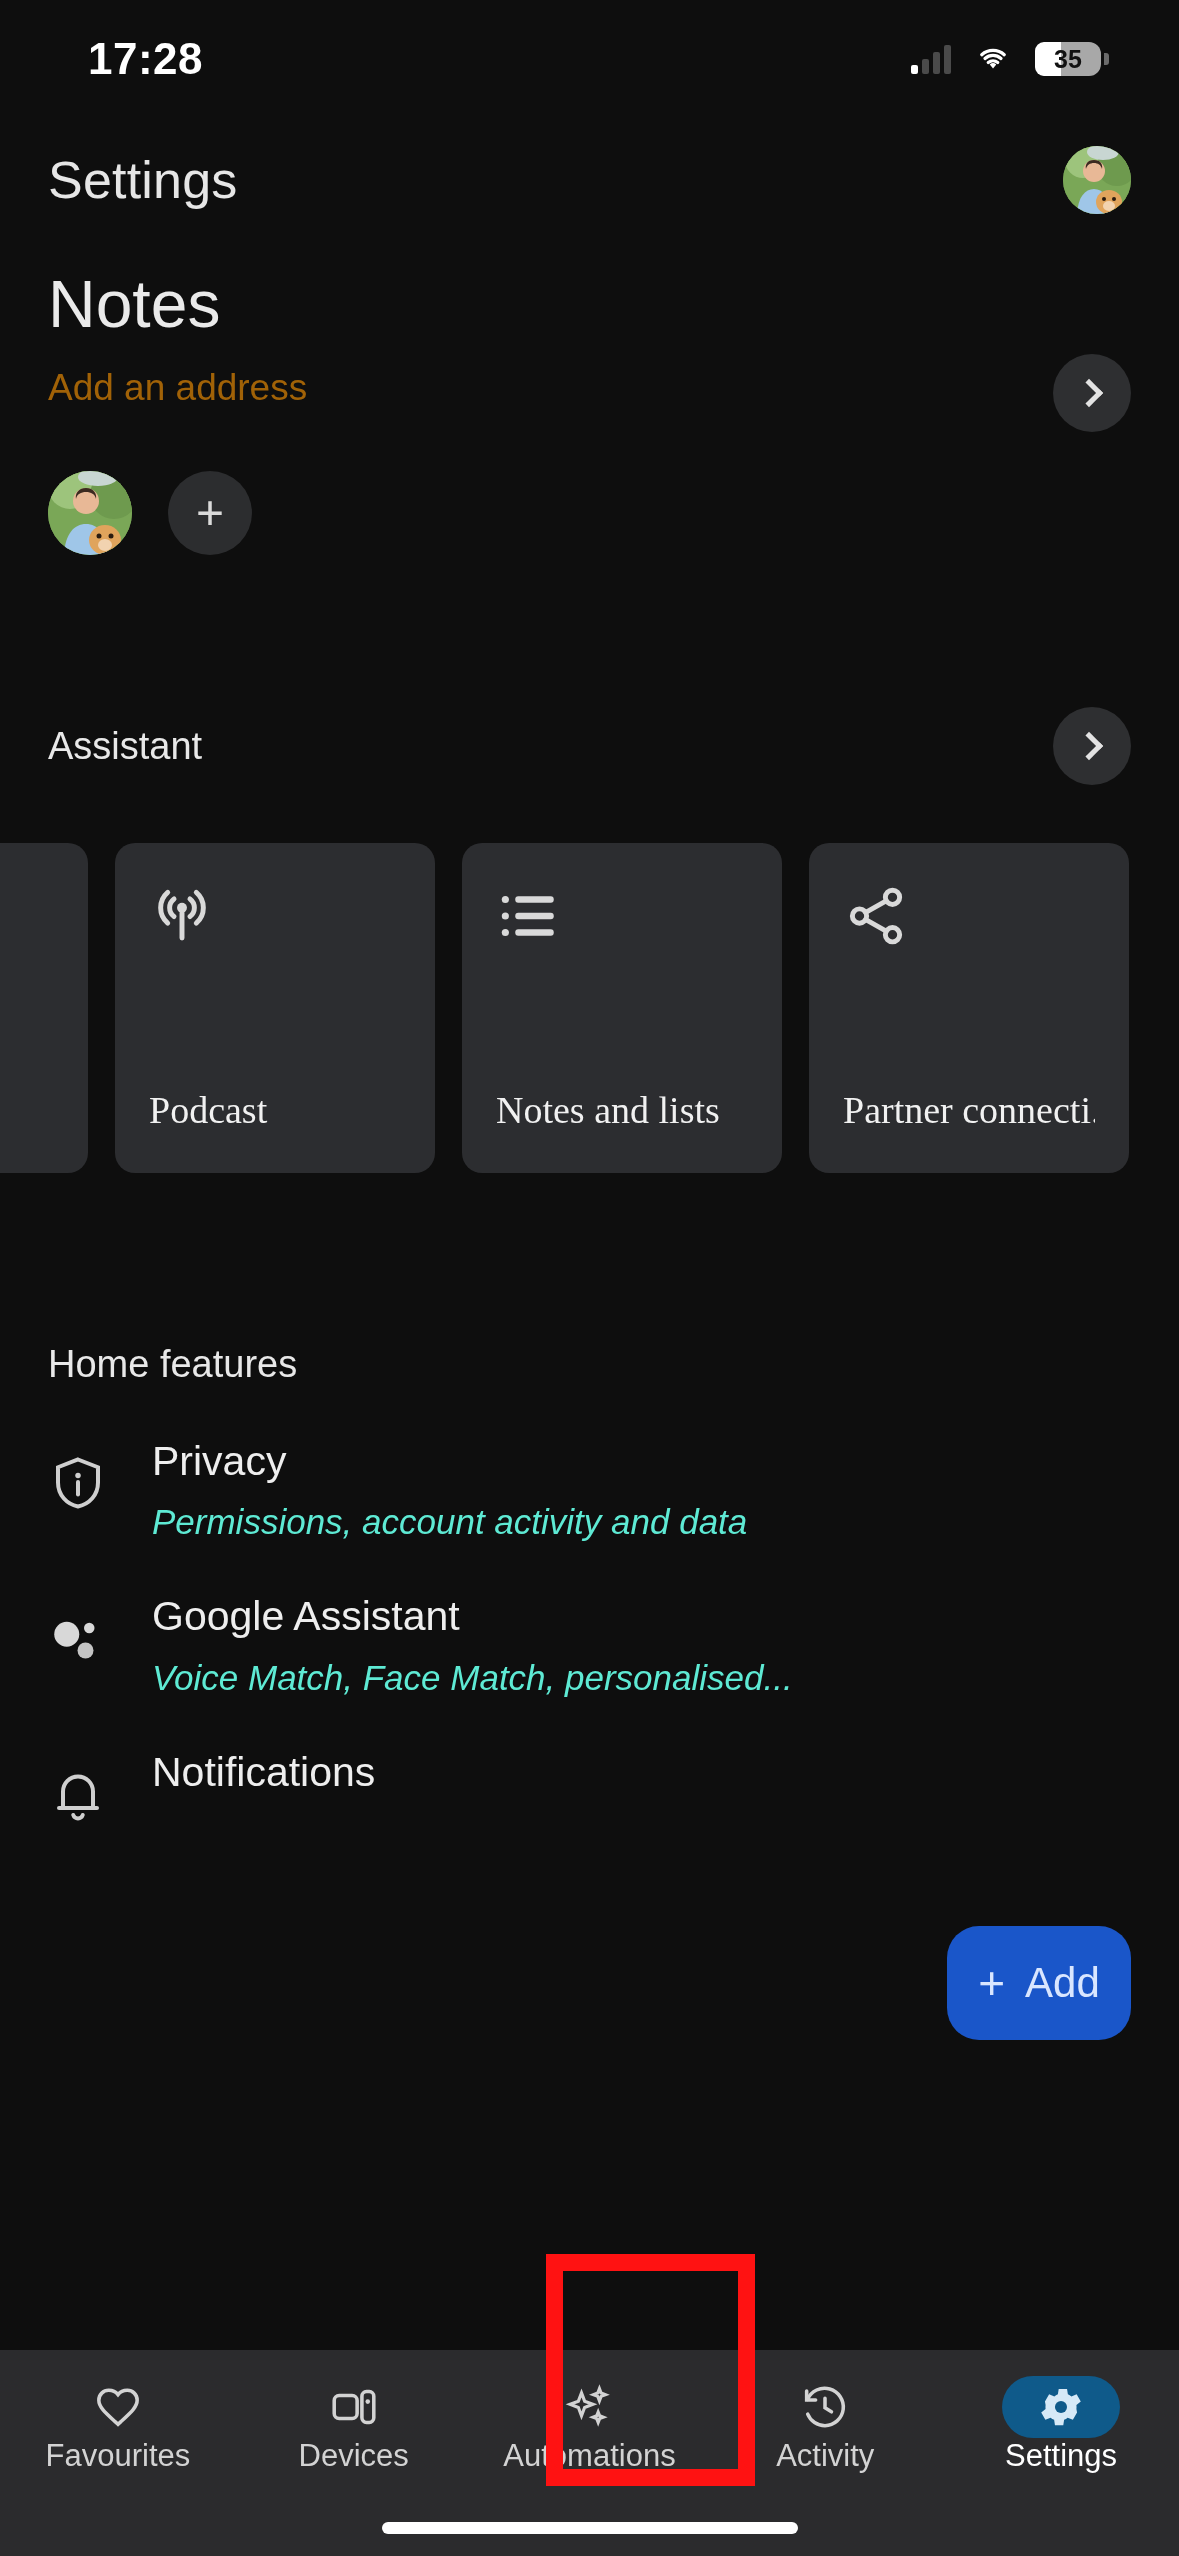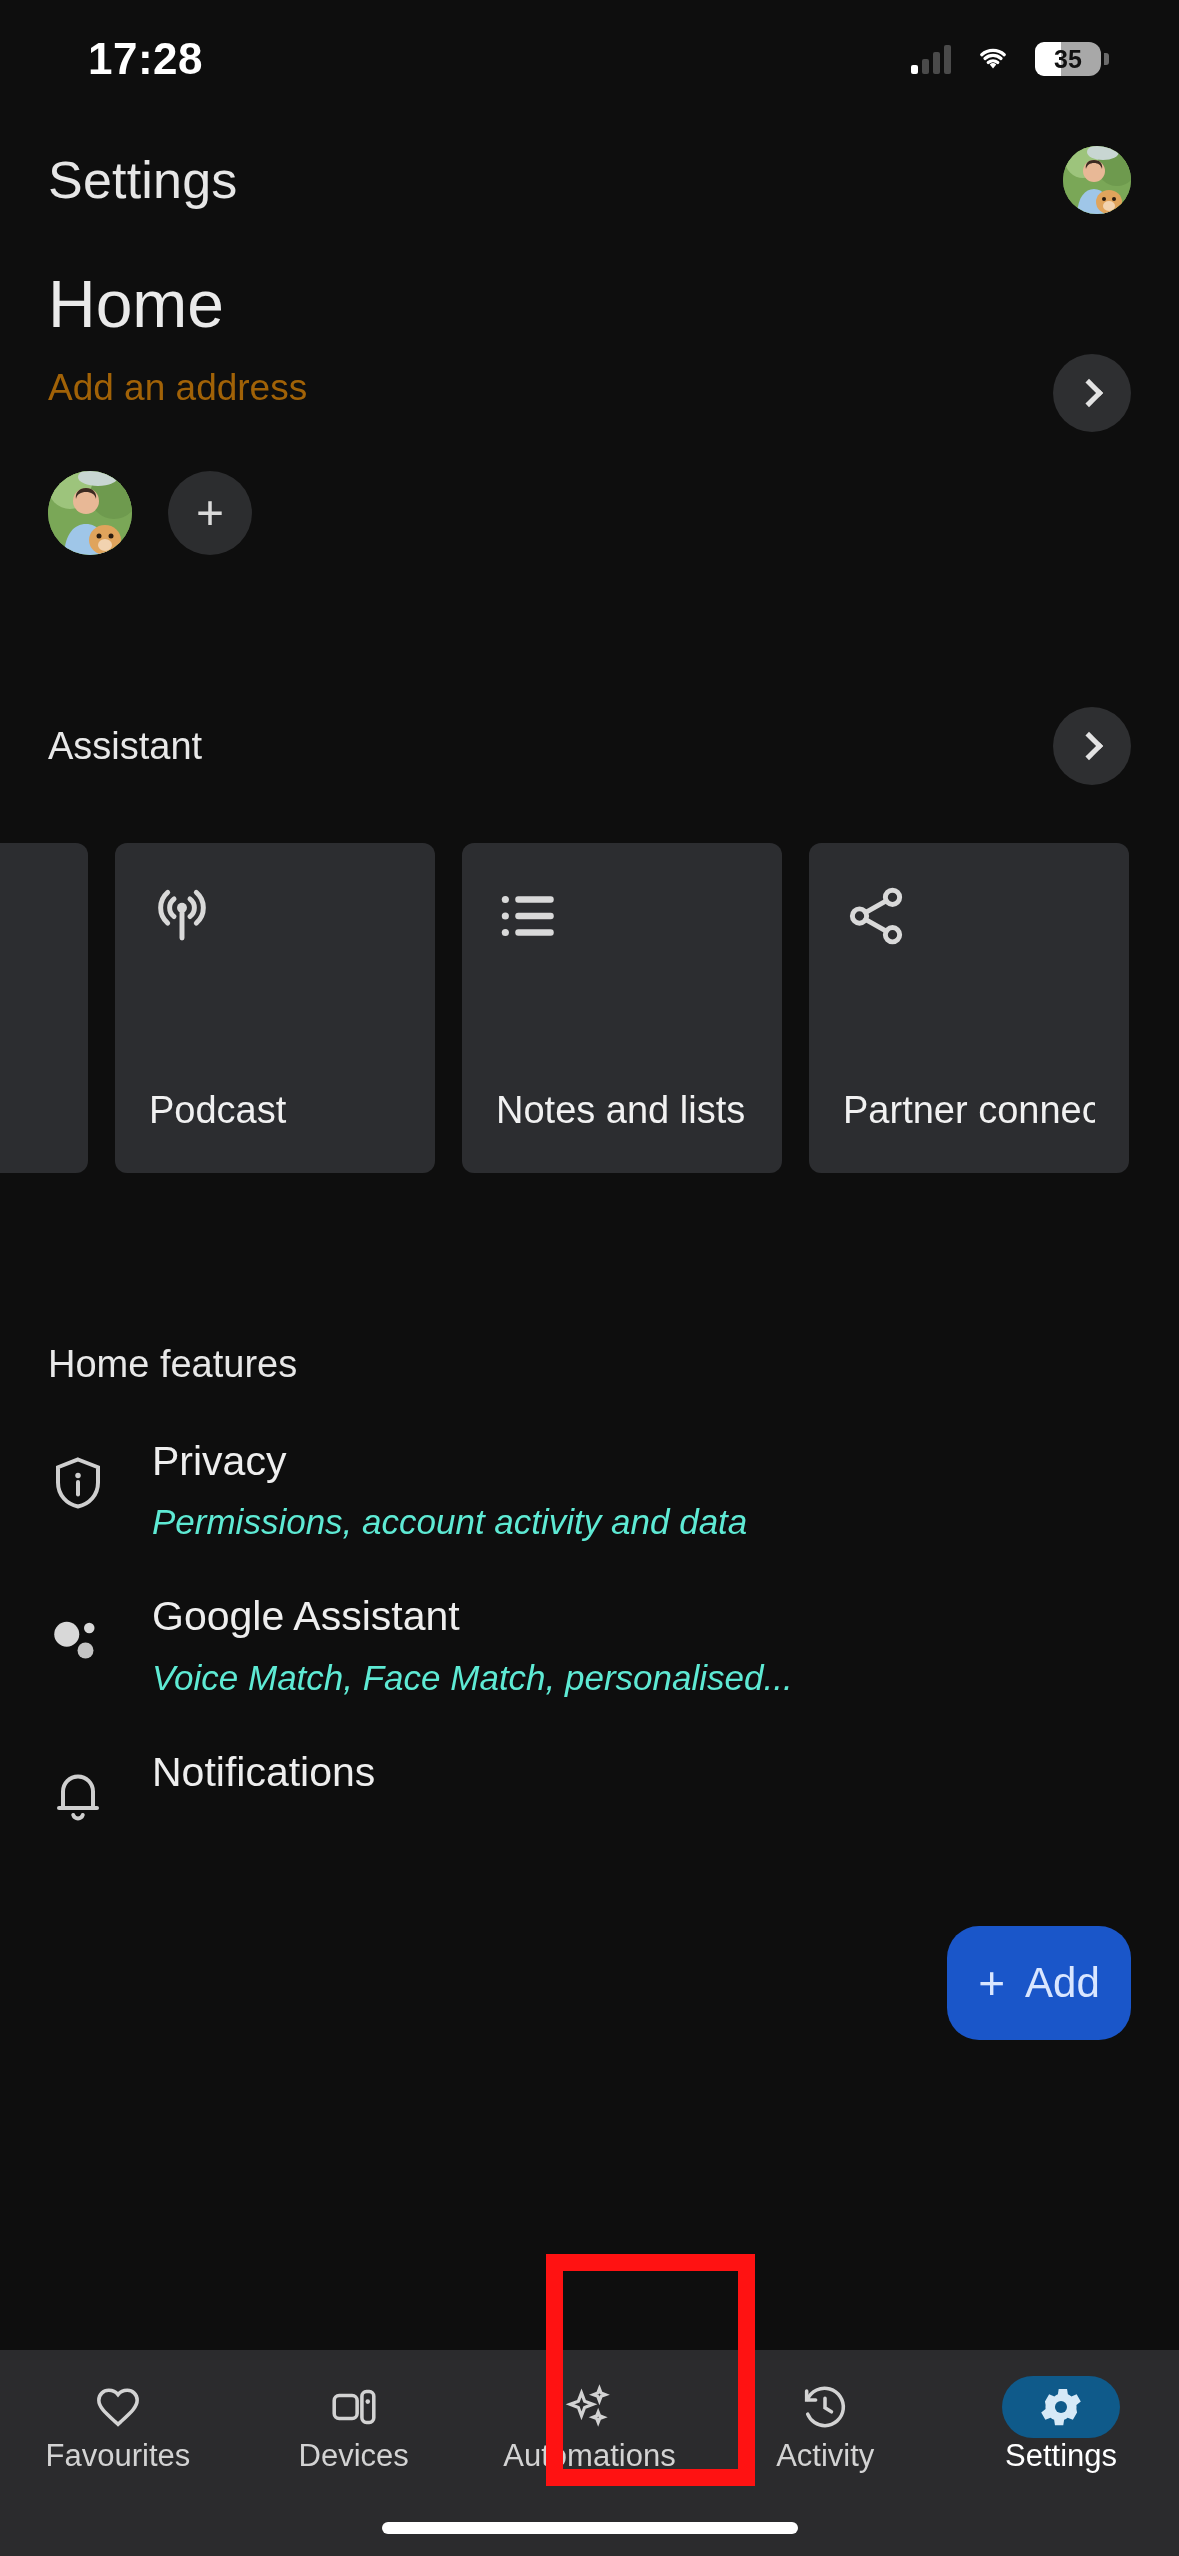--- a/index.html
+++ b/index.html
@@ -82,22 +82,22 @@
     padding:0 48px; margin-top:152px; position:relative;
   }
   .section-title{ font-size:38px; color:#e8e8e8; }
 
   
   .carousel{
     display:flex; gap:27px; margin-top:58px; padding-left:0;
     width:1179px; overflow:hidden;
   }
   .svc-card{
-    flex:none; width:320px; height:330px; border-radius:12px; background:#2c2d30;
-    padding:40px 34px; display:flex; flex-direction:column; justify-content:space-between;
+    flex:none; width:320px; height:330px; border-radius:20px; background:#2c2d30;
+    padding:40px 34px; display:flex; flex-direction:column; justify-content:space-between;font-family:Liberation Serif, serif;
   }
   .svc-card.partial-left{ margin-left:-232px; }
   .svc-icon{ width:66px; height:66px; }
   .svc-label{ font-size:38px; color:#f1f1f1; line-height:1.18; }
   .svc-label.clip{ white-space:nowrap; overflow:hidden; }
 
   
   .feat-title{ padding:0 48px; margin-top:170px; font-size:38px; color:#e8e8e8; }
   .feat-list{ margin-top:52px; }
   .feat-row{ display:flex; align-items:flex-start; gap:44px; padding:0 48px; margin-bottom:50px; }
@@ -188,21 +188,21 @@
           <path d="M14 68c1-17 8-25 17-25s16 8 17 25z" fill="#9fc6e8"></path>
           <ellipse cx="46" cy="56" rx="13" ry="12" fill="#e0a45c"></ellipse>
           <ellipse cx="46" cy="60" rx="6" ry="5" fill="#f2d3b0"></ellipse>
           <circle cx="41" cy="53" r="2" fill="#2a1c10"></circle>
           <circle cx="51" cy="53" r="2" fill="#2a1c10"></circle>
         </svg>
       </div>
     </div>
 
     <div class="home-block">
-      <div class="home-name">Home</div>
+      <div class="home-name">Notes</div>
       <div class="home-sub">Add an address</div>
       <div class="round-btn home-chevron">
         <span class="chev"></span>
       </div>
     </div>
 
     <div class="members">
       <div class="member-av">
         <svg viewBox="0 0 84 84">
           <rect width="84" height="84" fill="#7aa757"></rect>

